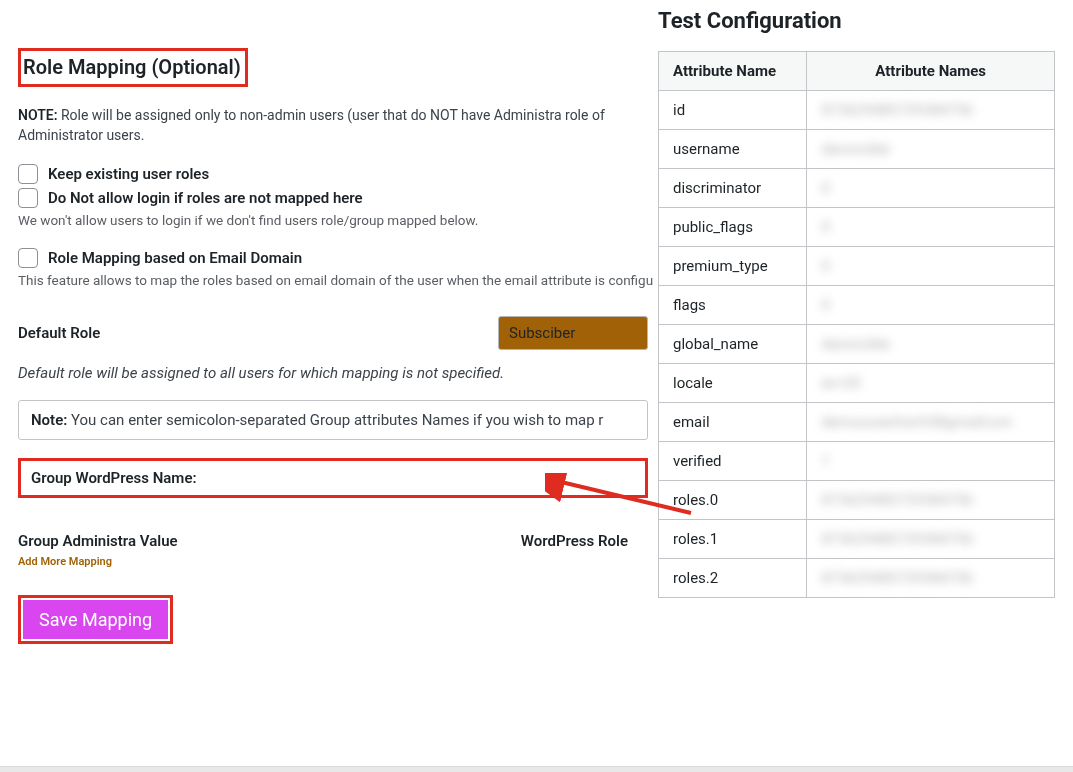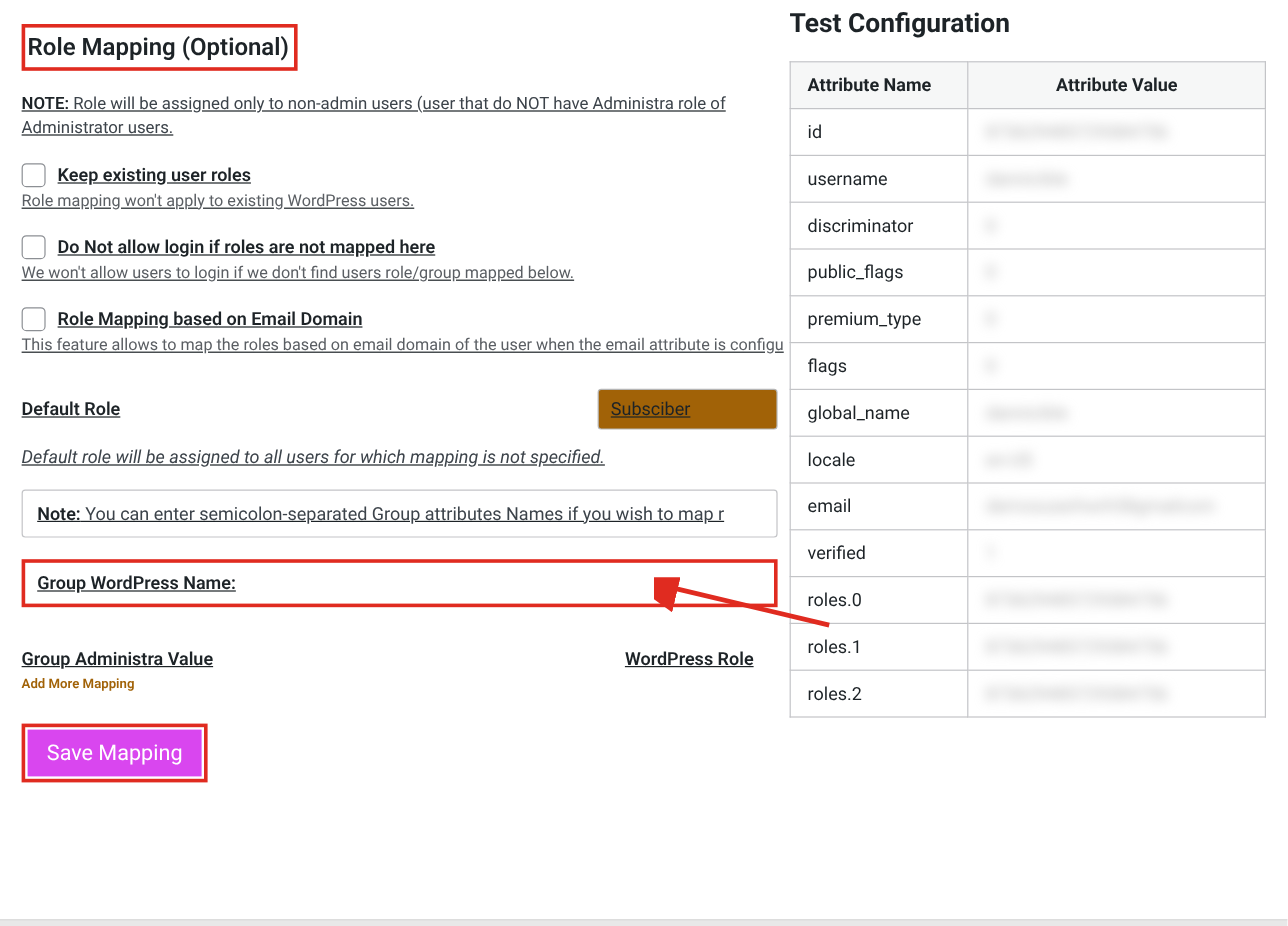--- a/index.html
+++ b/index.html
@@ -15,23 +15,22 @@
     position: relative;
   }
   .page {
     display: flex;
     width: 100%;
     height: 100%;
     padding: 0 0 0 18px;
   }
   .left {
     width: 640px;
-    padding-top: 20px;
+    padding-top: 48px;
     padding-right: 0;
-    text-decoration: underline;
   }
   .right {
     flex: 1;
     padding-top: 0;
     padding-right: 18px;
   }
   h3.section-title {
     font-size: 20px;
     font-weight: 600;
     margin: 0 0 18px 0;
@@ -218,21 +217,20 @@
     <h3 class="section-title">Role Mapping (Optional)</h3>
 
     <p class="note-line">
       <b>NOTE:</b><span> Role will be assigned only to non-admin users (user that do NOT have Administra role of Administrator users.</span>
     </p>
 
     <div class="opt">
       <span class="fauxcheck"></span>
       <span class="opt-label">Keep existing user roles</span>
     </div>
-    <div class="opt-desc">Role mapping won't apply to existing WordPress users.</div>
 
     <div class="opt">
       <span class="fauxcheck"></span>
       <span class="opt-label">Do Not allow login if roles are not mapped here</span>
     </div>
     <div class="opt-desc">We won't allow users to login if we don't find users role/group mapped below.</div>
 
     <div class="opt">
       <span class="fauxcheck"></span>
       <span class="opt-label">Role Mapping based on Email Domain</span>
@@ -276,21 +274,21 @@
     </div>
 
   </div>
 
   <div class="right">
     <h3 class="test-title">Test Configuration</h3>
     <table class="attr-table">
       <thead>
         <tr>
           <th>Attribute Name</th>
-          <th>Attribute Value</th>
+          <th>Attribute Names</th>
         </tr>
       </thead>
       <tbody id="attr-body">
           <tr>
             <td>id</td>
             <td><span class="blur-val">873629485729384756</span></td>
           </tr>
           <tr>
             <td>username</td>
             <td><span class="blur-val">dannicible</span></td>

